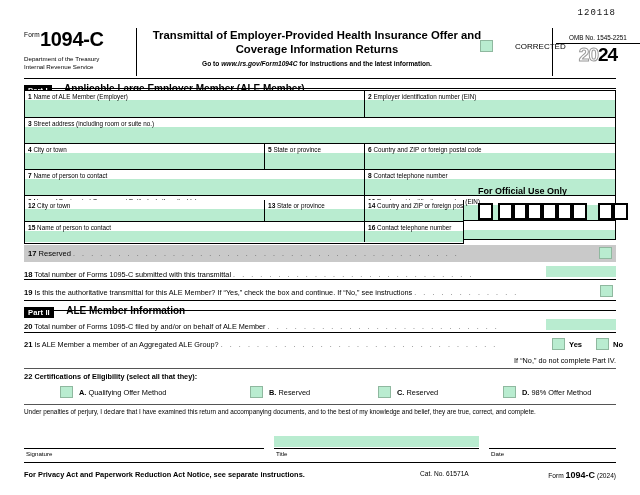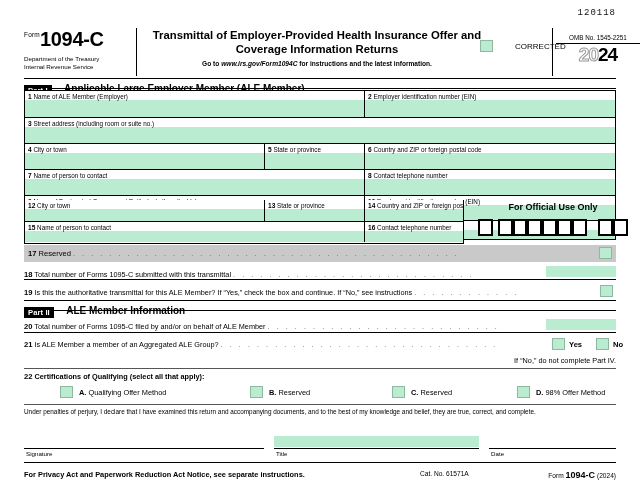--- a/index.html
+++ b/index.html
@@ -63,21 +63,21 @@
   .cell { position:absolute; background:#b9ecd0; overflow:hidden; }
   .cell .cap {
     font-size:6.3px; line-height:7px; padding:1.5px 0 0 3px;
     background:#fff; white-space:nowrap;
   }
   .cell .cap b { font-size:6.6px; }
   .cellsep { position:absolute; background:#000; width:1px; }
   .rowsep { position:absolute; background:#000; height:1px; }
 
   
-  .official { position:absolute; left:478px; top:202px; width:150px; text-align:center; }
+  .official { position:absolute; left:478px; top:186px; width:150px; text-align:left; }
   .official .t { font-size:9px; font-weight:bold; }
   .oubox { display:flex; gap:0px; margin-top:7px; justify-content:flex-start; }
   .ob { width:15px; height:17px; border:2.4px solid #000; background:#fff; }
   .gap { width:5px; }
   .gap2 { width:12px; }
 
   
   .nline { position:absolute; left:24px; width:592px; font-size:7.3px; }
   .nline .no { font-weight:bold; font-size:7.6px;text-align:center; }
   .dots { letter-spacing:2.6px; color:#555; font-size:7px; }
@@ -283,29 +283,29 @@
   </div>
   <div style="position:absolute; left:596px; top:338px; display:flex; align-items:center; gap:4px;">
     <span class="chk"></span>
     <span style="font-size:7.6px; font-weight:bold;">No</span>
   </div>
   <div class="nline" style="top:356px; padding-left:14px;text-align:right;">If “No,” do not complete Part IV.</div>
   <div class="hrthin" style="top:368px;"></div>
 
   <div class="nline" style="top:372px; font-weight:bold;">
     <span class="no">22</span>
-    <span>Certifications of Qualifying (select all that apply):</span>
+    <span>Certifications of Eligibility (select all that they):</span>
   </div>
 
   <div class="certs" style="top:386px;">
     <div class="c" style="width:190px;margin-left:36px;">
       <span class="chk"></span>
       <span><b>A.</b> <span>Qualifying Offer Method</span></span>
     </div>
-    <div class="c" style="width:142px;">
+    <div class="c" style="width:128px;">
       <span class="chk"></span>
       <span><b>B.</b> <span>Reserved</span></span>
     </div>
     <div class="c" style="width:125px;">
       <span class="chk"></span>
       <span><b>C.</b> <span>Reserved</span></span>
     </div>
     <div class="c">
       <span class="chk"></span>
       <span><b>D.</b> <span>98% Offer Method</span></span>

